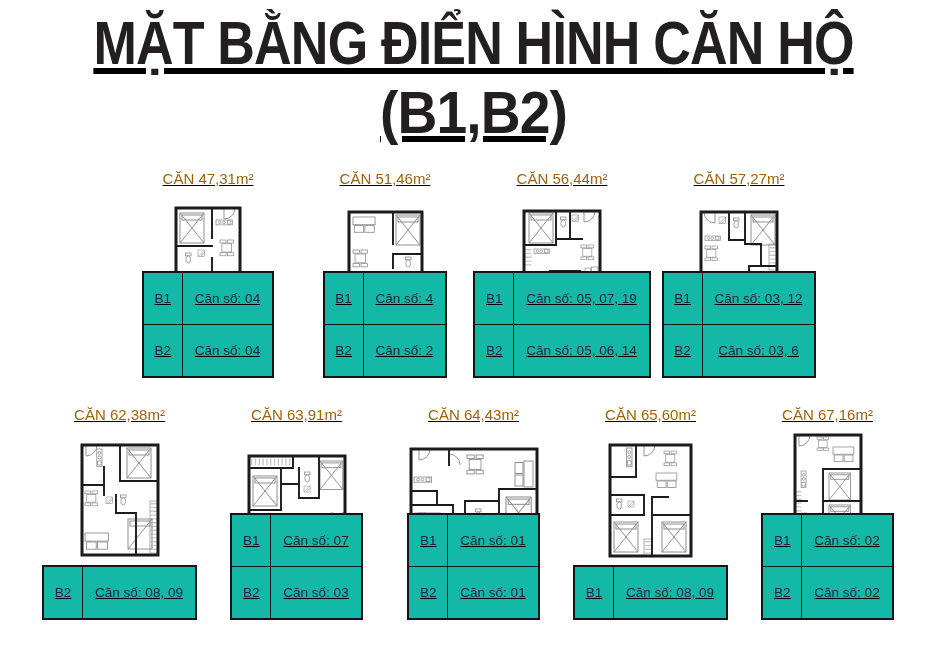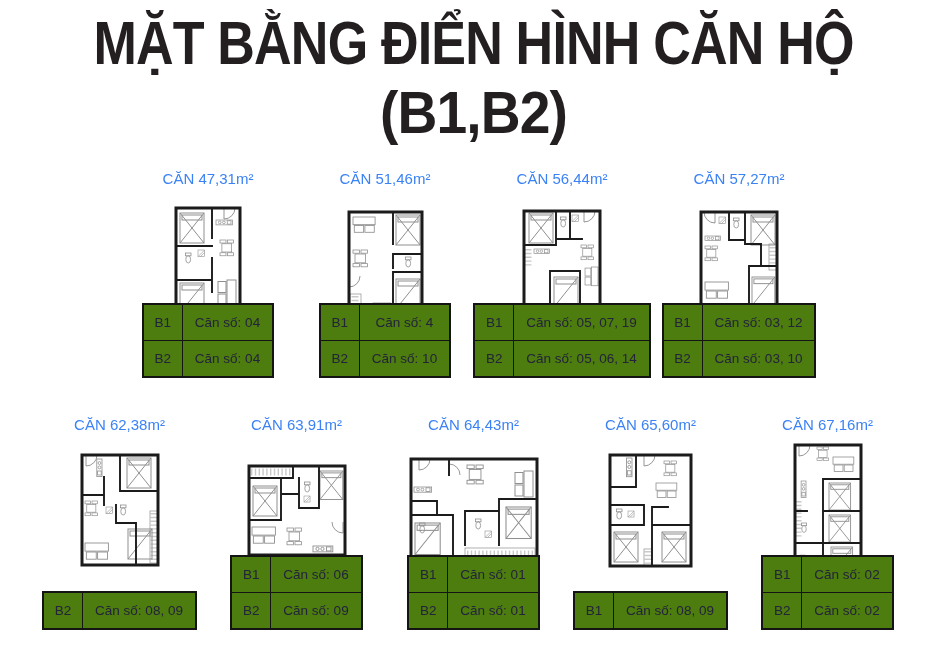--- a/index.html
+++ b/index.html
@@ -1,40 +1,40 @@
 <!DOCTYPE html>
 <html lang="vi"><head>
 <meta charset="utf-8">
 <style>
   html,body{margin:0;padding:0;background:#ffffff;width:947px;height:645px;overflow:hidden;
     font-family:"Liberation Sans","DejaVu Sans",sans-serif;}
-  .page{width:947px;height:529px;position:relative;}
+  .page{width:947px;height:529px;position:relative;text-decoration:underline;}
 
   
   .title-block{padding-top:8px;text-align:center;color:#231f20;}
   .title-line1{font-size:62px;font-weight:700;line-height:70px;letter-spacing:-1px;
     transform:scaleX(.84);transform-origin:center;white-space:nowrap;}
   .title-line2{font-size:60px;font-weight:700;line-height:70px;letter-spacing:-1px;
     transform:scaleX(.92);transform-origin:center;white-space:nowrap;}
 
   
   .row{display:flex;justify-content:center;align-items:flex-start;}
   .row1{margin-top:22px;}
-  .row2{margin-top:38px;}
+  .row2{margin-top:28px;}
   .card{width:177px;display:flex;flex-direction:column;align-items:center;}
-  .unit-label{font-size:15px;line-height:18px;color:#3b82f6;text-align:center;white-space:nowrap;}
+  .unit-label{font-size:15px;line-height:18px;color:#a16207;text-align:center;white-space:nowrap;}
   .plan-box{display:flex;align-items:center;justify-content:center;margin-top:6px;}
   .row1 .plan-box{height:134px;}
   .row2 .plan-box{height:140px;}
   .table-wrap{height:46px;margin-top:4px;display:flex;flex-direction:column;justify-content:flex-end;}
 
   
-  table.unit-table{border-collapse:collapse;background:#4d7c0f;border:2.4px solid #141414;}
+  table.unit-table{border-collapse:collapse;background:#14b8a6;border:2.4px solid #141414;}
   table.unit-table td{border:1.6px solid #141414;font-size:13.5px;color:#23233a;
-    text-align:center;height:19px;padding:8px 12px;white-space:nowrap;line-height:19px;}
+    text-align:center;height:19px;padding:16px 12px;white-space:nowrap;line-height:19px;}
   table.unit-table td.blk{padding:0 8px;min-width:22px;}
 
   
   svg.plan{display:block;}
   .pw{stroke:#1b1b1b;stroke-width:3;fill:none;stroke-linecap:square;}
   .pi{stroke:#1b1b1b;stroke-width:1.9;fill:none;stroke-linecap:square;}
   .fu{stroke:#8f8f8f;stroke-width:1;fill:none;}
   .dr{stroke:#8a8a8a;stroke-width:.9;fill:none;}
   .hb{stroke:#9d9d9d;stroke-width:.8;fill:none;}
   .ht{stroke:#c9c9c9;stroke-width:7;stroke-dasharray:1.4 2.4;fill:none;}
@@ -157,21 +157,21 @@
       </div>
       <div class="table-wrap">
         <table class="unit-table">
           <tbody>
               <tr>
             <td class="blk">B1</td>
             <td class="val">Căn số: 4</td>
               </tr>
           <tr>
             <td class="blk">B2</td>
-            <td class="val">Căn số: 10</td>
+            <td class="val">Căn số: 2</td>
               </tr>
         </tbody>
           </table>
       </div>
     </div>
 
     <div class="card">
       <div class="unit-label">CĂN 56,44m²</div>
       <div class="plan-box">
         <svg class="plan" width="80" height="105" viewBox="0 0 80 105">
@@ -232,21 +232,21 @@
       </div>
       <div class="table-wrap">
         <table class="unit-table">
           <tbody>
               <tr>
             <td class="blk">B1</td>
             <td class="val">Căn số: 03, 12</td>
               </tr>
           <tr>
             <td class="blk">B2</td>
-            <td class="val">Căn số: 03, 10</td>
+            <td class="val">Căn số: 03, 6</td>
               </tr>
         </tbody>
           </table>
       </div>
     </div>
   </div>
 
   <div class="row row2">
 
     <div class="card">
@@ -303,25 +303,25 @@
             </g>
           <path class="pi" d="M2 14 H46 M46 2 V14 M34 14 V56 M2 56 H34 M52 14 V44 M52 44 H72 M72 2 V44 M34 30 H52"></path>
           <rect class="pw" x="2" y="2" width="96" height="89"></rect>
         </svg>
       </div>
       <div class="table-wrap">
         <table class="unit-table">
           <tbody>
               <tr>
             <td class="blk">B1</td>
-            <td class="val">Căn số: 06</td>
-              </tr>
-          <tr>
-            <td class="blk">B2</td>
-            <td class="val">Căn số: 09</td>
+            <td class="val">Căn số: 07</td>
+              </tr>
+          <tr>
+            <td class="blk">B2</td>
+            <td class="val">Căn số: 03</td>
               </tr>
         </tbody>
           </table>
       </div>
     </div>
 
     <div class="card">
       <div class="unit-label">CĂN 64,43m²</div>
       <div class="plan-box">
         <svg class="plan" width="130" height="106" viewBox="0 0 130 106">

